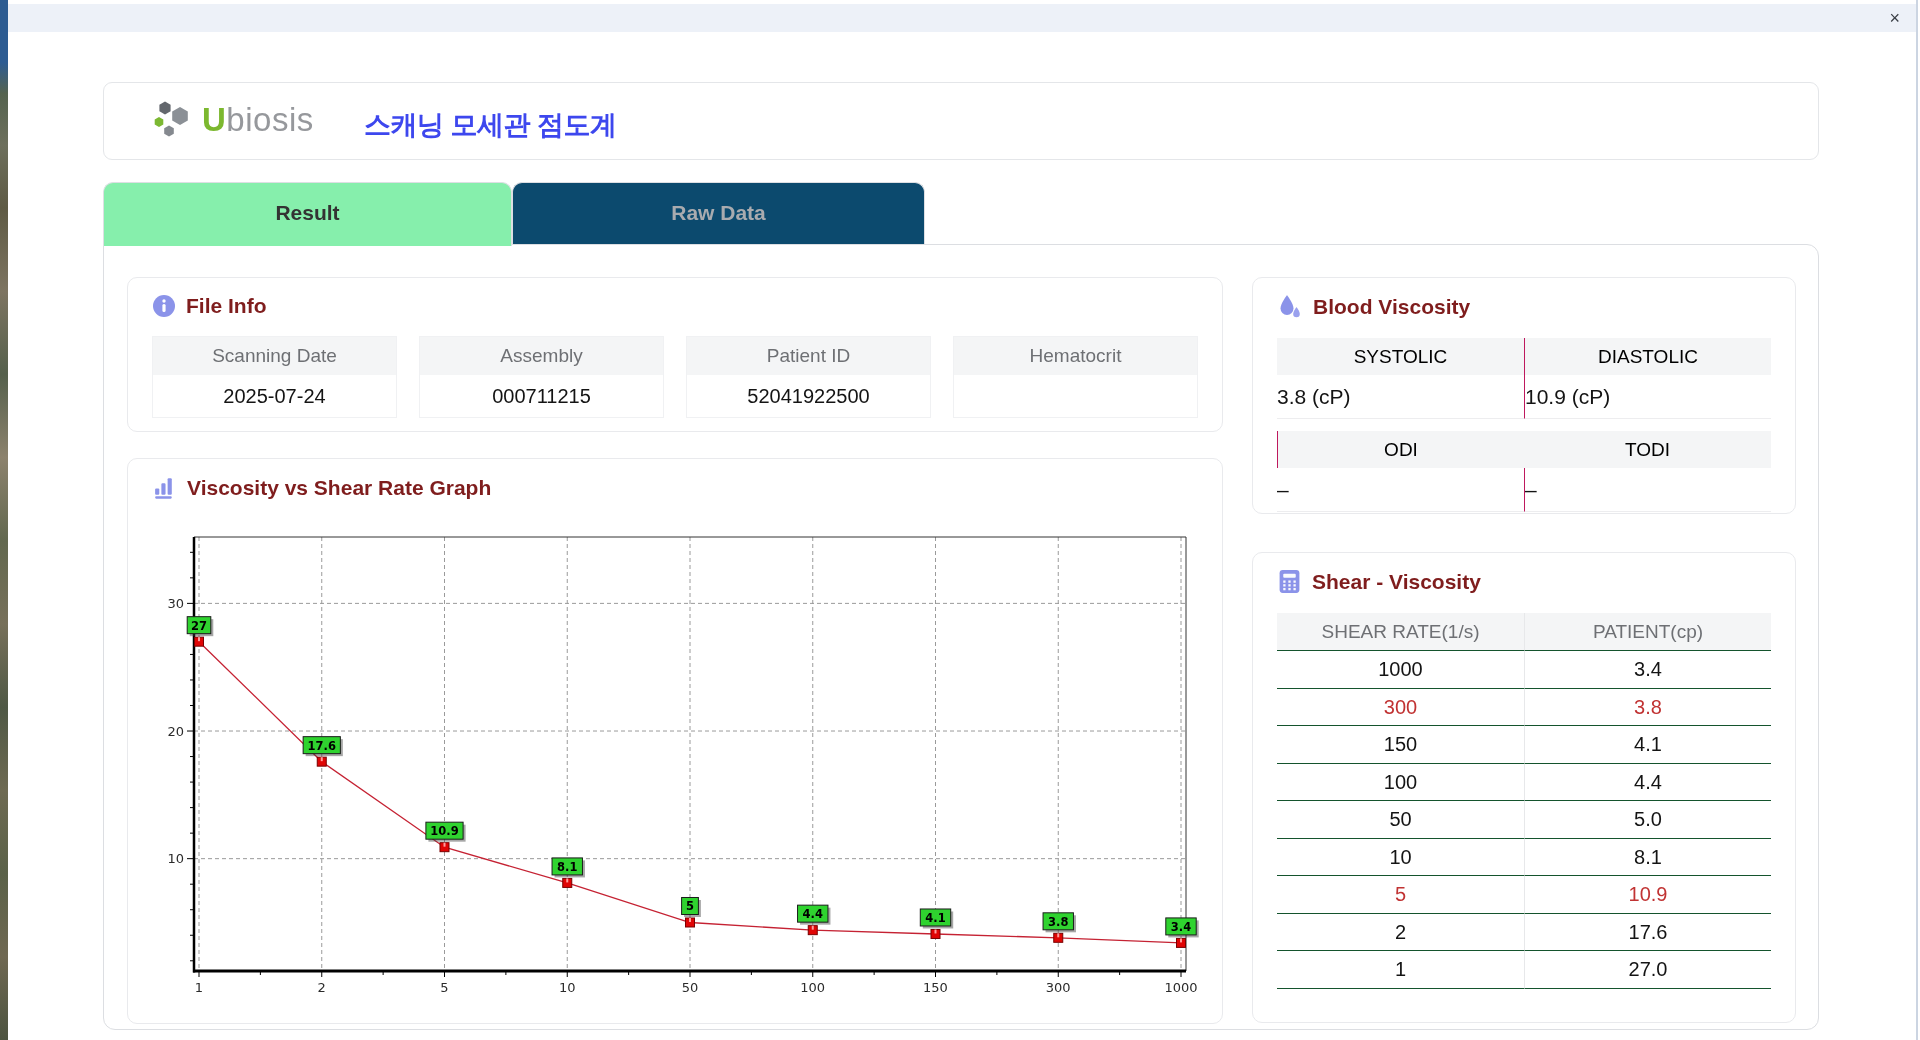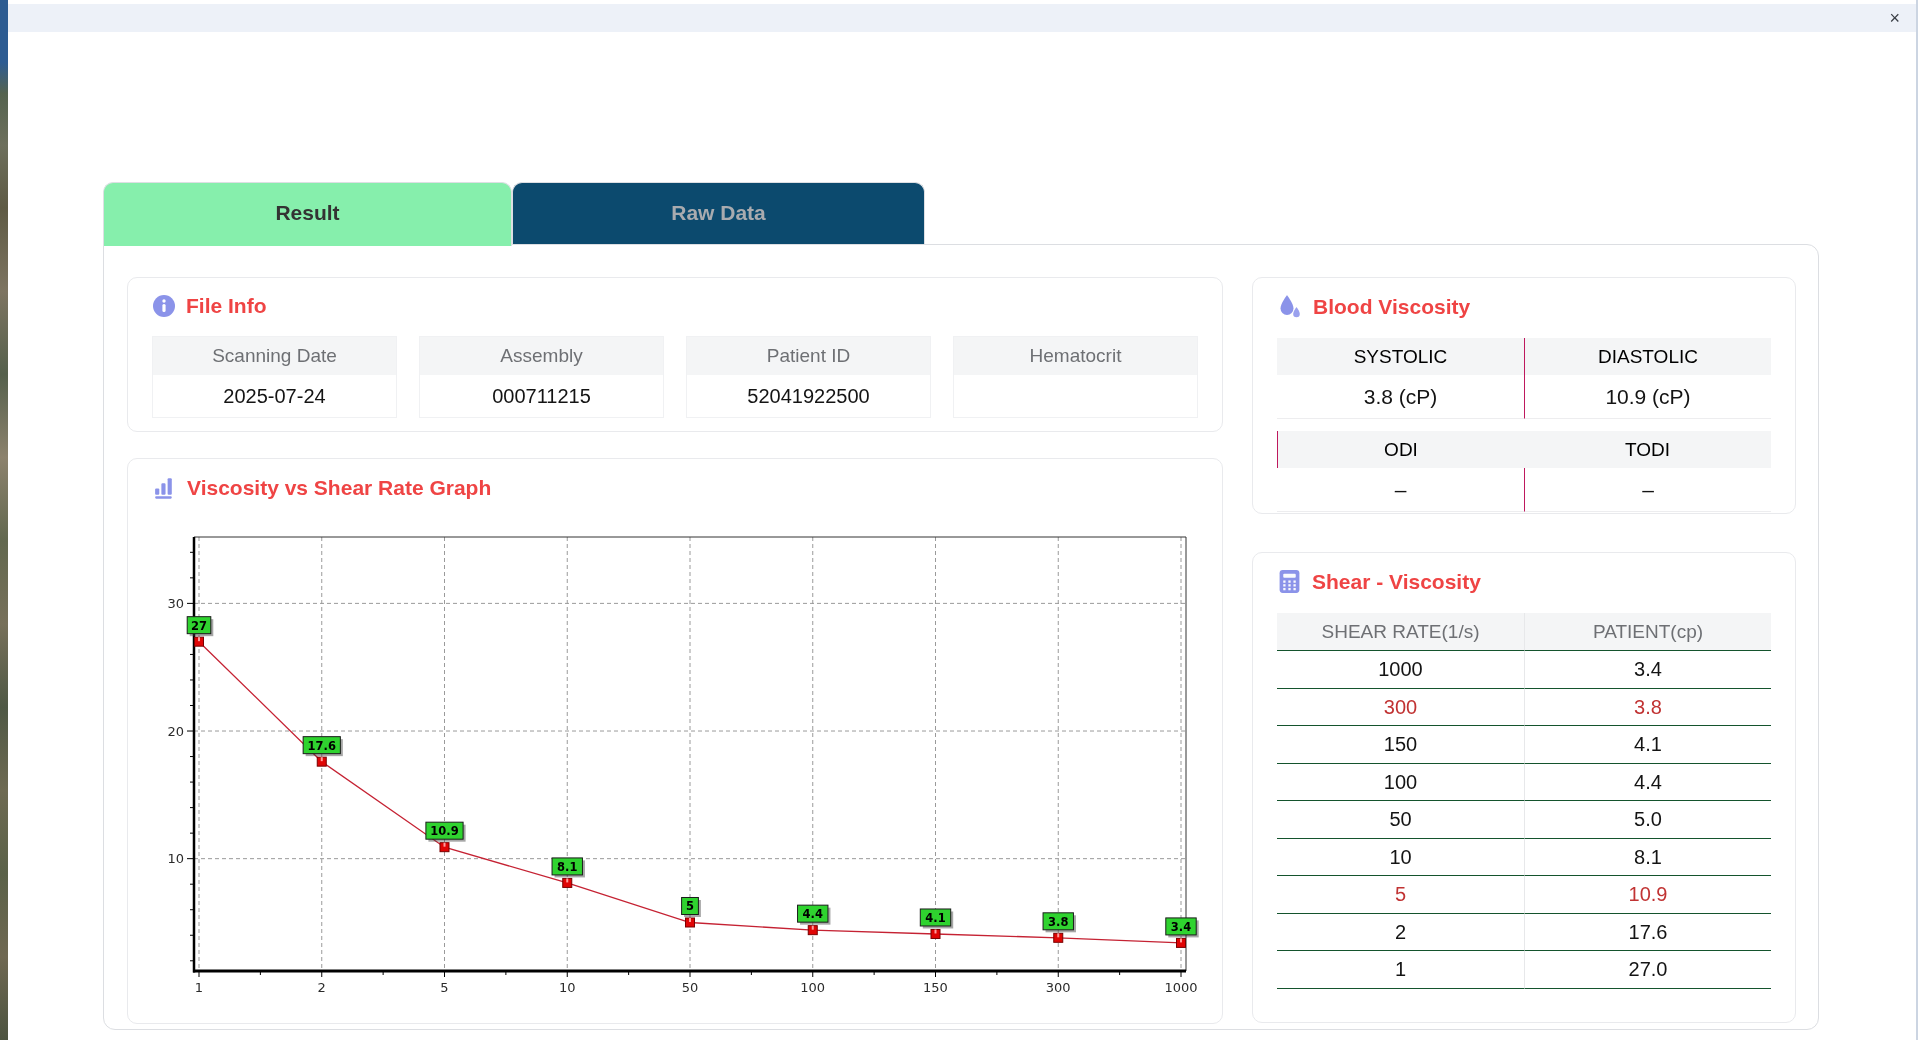--- a/index.html
+++ b/index.html
@@ -33,42 +33,42 @@
     font-size:21px; font-weight:700; border:1px solid #dddfe3; border-bottom:none;
     border-radius:10px 10px 0 0; cursor:default; }
   .tab-active { left:95px; width:409px; background:#86efac; color:#333; height:64px; z-index:5; }
   .tab-inactive { left:504px; width:413px; background:#0c4a6e; color:#a9abaf; z-index:2; }
 
   
   .panel { position:absolute; left:95px; top:244px; width:1716px; height:786px;
     background:#fff; border:1px solid #dcdee2; border-radius:0 12px 12px 12px; z-index:1; }
   .card { position:absolute; background:#fff; border:1px solid #e9eaed; border-radius:10px; }
   .card-title { position:absolute; left:24px; top:16px; display:flex; align-items:center;
-    gap:10px; font-size:21px; font-weight:700; color:#ef4444; }
+    gap:10px; font-size:21px; font-weight:700; color:#7f1d1d; }
   .card-title svg { flex:0 0 auto; }
 
   .file-info-card  { left:23px;  top:32px;  width:1096px; height:155px; }
   .graph-card      { left:23px;  top:213px; width:1096px; height:566px; }
   .blood-card      { left:1148px; top:32px; width:544px;  height:237px; }
   .shear-card      { left:1148px; top:307px; width:544px; height:471px; }
 
   
   .fields { position:absolute; left:24px; right:24px; top:58px;
     display:grid; grid-template-columns:repeat(4,1fr); gap:22px; }
   .field { border:1px solid #f0f1f3; }
   .field-h { height:38px; line-height:38px; text-align:center; background:#f4f5f6;
     color:#6e7074; font-size:19px; }
   .field-v { height:42px; line-height:42px; text-align:center; color:#141414; font-size:20px; }
 
   
   .bv-groups { position:absolute; left:24px; right:24px; top:60px; }
   .bv-group { display:grid; grid-template-columns:1fr 1fr; margin-bottom:12px; }
   .bv-h { height:37px; line-height:37px; text-align:center; background:#f4f5f6;
     color:#000000; font-size:19px; }
-  .bv-v { height:44px; line-height:44px; text-align:center; color:#141414; font-size:21px;
+  .bv-v { height:44px; line-height:44px; color:#141414; font-size:21px;
     border-bottom:1px solid #ededef; }
   .bv-h.sep, .bv-v.sep { border-left:1px solid #be185d; }
 
   
   .shear-table { position:absolute; left:24px; right:24px; top:60px; }
   .sh-row { display:grid; grid-template-columns:1fr 1fr; }
   .sh-head .sh-cell { background:#f4f5f6; color:#6e7074; font-size:19px;
     height:38px; line-height:38px; }
   .sh-cell { text-align:center; height:37.5px; line-height:37.5px; font-size:20px;
     color:#141414; border-bottom:1px solid #14532d; }
@@ -83,20 +83,32 @@
 <body>
 
 <div class="wallpaper"></div>
 
 <div class="window">
 
   <div class="titlebar">
     <span class="close-btn">×</span>
   </div>
 
+  <div class="header-card">
+    <div class="brand">
+      <svg width="44" height="40" viewBox="0 0 44 40">
+        <polygon points="13,1.5 18.6,4.75 18.6,11.25 13,14.5 7.4,11.25 7.4,4.75" fill="#63676d"></polygon>
+        <polygon points="28,7 35.8,11.5 35.8,20.5 28,25 20.2,20.5 20.2,11.5" fill="#8b9096"></polygon>
+        <polygon points="7,17 11.3,19.5 11.3,24.5 7,27 2.7,24.5 2.7,19.5" fill="#7cb832"></polygon>
+        <polygon points="17,25.5 21.8,28.25 21.8,33.75 17,36.5 12.2,33.75 12.2,28.25" fill="#85898f"></polygon>
+      </svg>
+      <span class="brand-text"><span class="brand-u">U</span><span class="brand-rest">biosis</span></span>
+    </div>
+    <div class="app-title">스캐닝 모세관 점도계</div>
+  </div>
 
   <div class="tab tab-active">Result</div>
   <div class="tab tab-inactive">Raw Data</div>
 
   <div class="panel">
 
     <section class="card file-info-card">
       <div class="card-title">
         <svg width="24" height="24" viewBox="0 0 24 24">
           <circle cx="12" cy="12" r="11" fill="#8b93e9"></circle>

